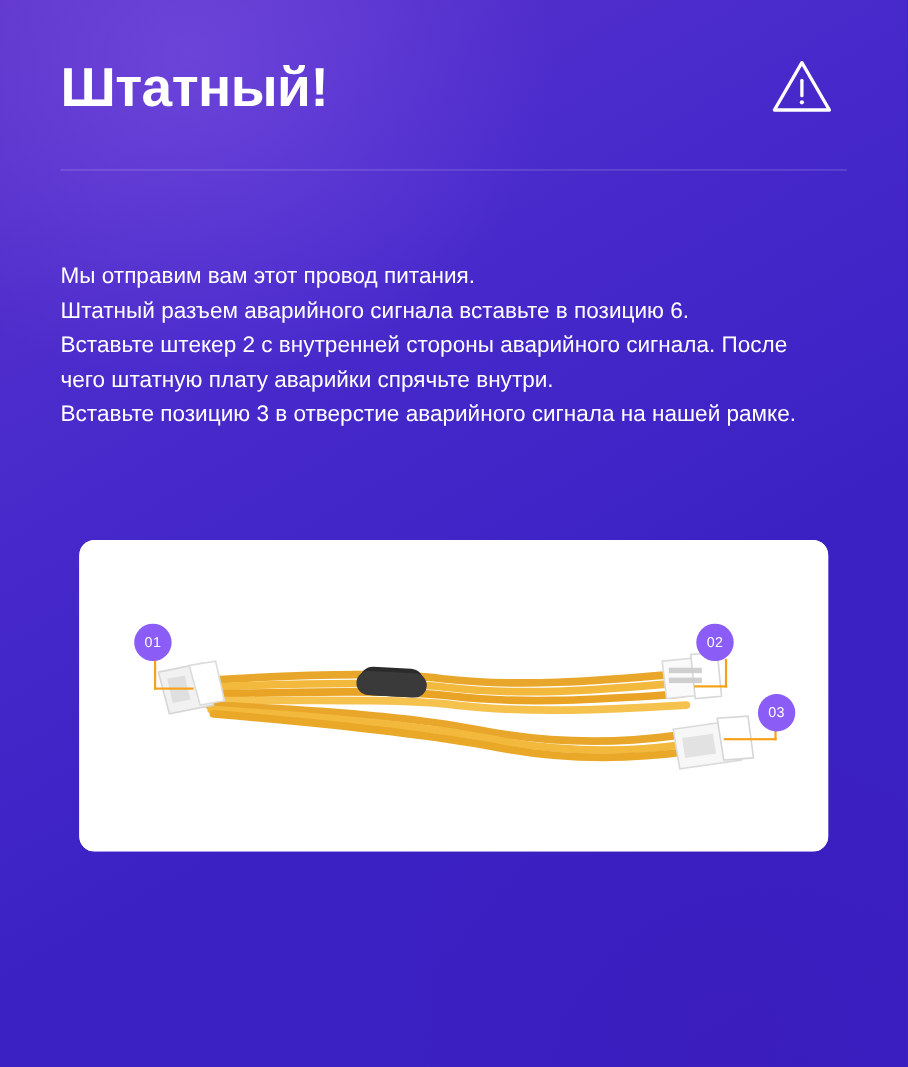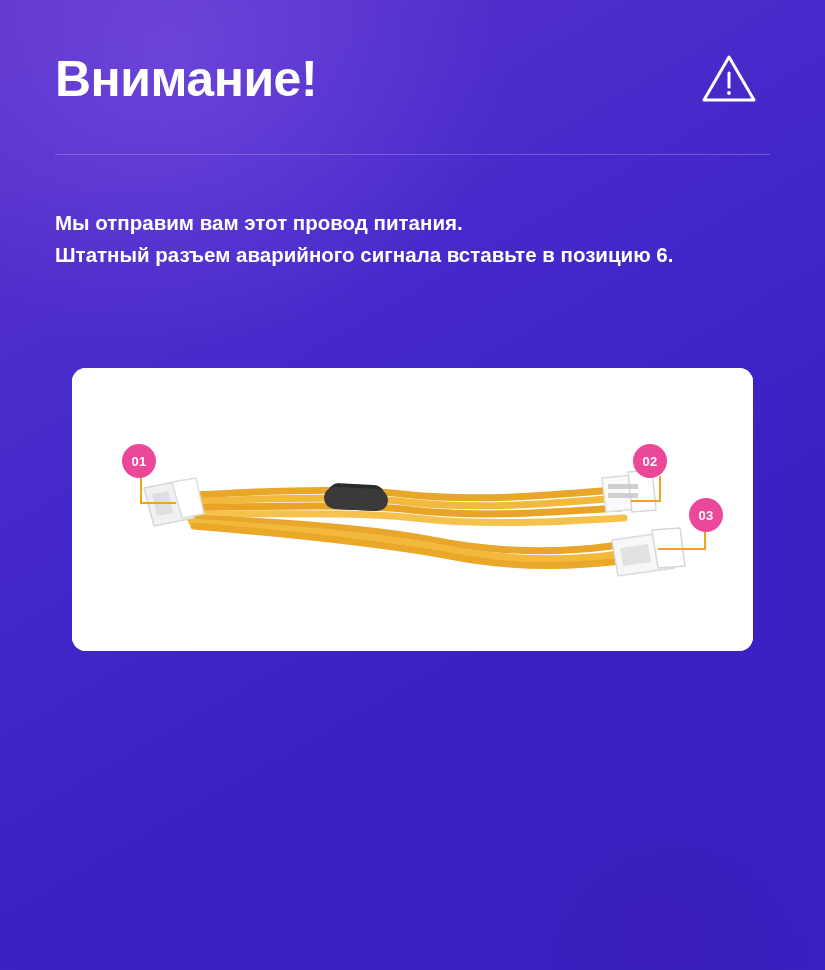--- a/index.html
+++ b/index.html
@@ -58,25 +58,25 @@
     letter-spacing: -0.5px;
     line-height: 1.05;
   }
   .warn-icon svg { display: block; }
   .divider {
     margin-top: 48px;
     height: 1px;
     background: rgba(255,255,255,0.22);
   }
   .body-text {
-    margin-top: 52px;
+    margin-top: 80px;
     color: #ffffff;
     font-size: 20.5px;
     line-height: 1.54;
-    font-weight: 700;
+    font-weight: 400;
     max-width: 690px;
   }
   .body-text p { margin-bottom: 0; }
   .photo-card {
     position: relative;
     z-index: 2;
     margin: 98px 72px 0 72px;
     height: 283px;
     background: #ffffff;
     border-radius: 14px;
@@ -84,67 +84,69 @@
   }
   .photo {
     position: absolute;
     inset: 0;
   }
   .badge {
     position: absolute;
     width: 34px;
     height: 34px;
     border-radius: 50%;
-    background: #ec4899;
+    background: #8b5cf6;
     color: #ffffff;
     font-size: 13px;
-    font-weight: bold;
+    font-weight: normal;
     display: flex;
     align-items: center;
     justify-content: center;
     letter-spacing: 0.3px;
   }
   .b1 { left: 50px; top: 76px; }
   .b2 { right: 86px; top: 76px; }
-  .b3 { right: 30px; top: 130px; }
+  .b3 { right: 30px; top: 140px; }
   .lead {
     position: absolute;
     background: #f5a11b;
     height: 2px;
   }
   .lead1 { left: 68px; top: 108px; width: 2px; height: 28px; }
   .lead1b { left: 68px; top: 134px; width: 36px; height: 2px; }
   .lead2 { right: 92px; top: 108px; width: 2px; height: 26px; }
   .lead2b { right: 92px; top: 132px; width: 30px; height: 2px; }
   .lead3 { right: 47px; top: 162px; width: 2px; height: 20px; }
   .lead3b { right: 47px; top: 180px; width: 48px; height: 2px; }
 </style>
 </head>
 <body>
 
 <div class="page">
 
   <div class="content">
 
     <div class="header">
-      <div class="title">Внимание!</div>
+      <div class="title">Штатный!</div>
       <div class="warn-icon">
         <svg width="58" height="54" viewBox="0 0 58 54">
           <path d="M29 5 L54 48 L4 48 Z" fill="none" stroke="#ffffff" stroke-width="3" stroke-linejoin="round"></path>
           <line x1="29" y1="21" x2="29" y2="35" stroke="#ffffff" stroke-width="3" stroke-linecap="round"></line>
           <circle cx="29" cy="41" r="1.9" fill="#ffffff"></circle>
         </svg>
       </div>
     </div>
 
     <div class="divider"></div>
 
     <div class="body-text">
       <p>Мы отправим вам этот провод питания.</p>
       <p>Штатный разъем аварийного сигнала вставьте в позицию 6.</p>
+      <p>Вставьте штекер 2 с внутренней стороны аварийного сигнала. После чего штатную плату аварийки спрячьте внутри.</p>
+      <p>Вставьте позицию 3 в отверстие аварийного сигнала на нашей рамке.</p>
     </div>
 
   </div>
 
   <div class="photo-card">
     <svg class="photo" viewBox="0 0 681 283" preserveAspectRatio="none">
       <rect x="0" y="0" width="681" height="283" fill="#ffffff"></rect>
 
       <g stroke-linecap="round" fill="none">
         <path d="M110 128 C 200 122, 280 120, 330 126 C 400 134, 470 128, 540 122" stroke="#e8a72a" stroke-width="7"></path>

